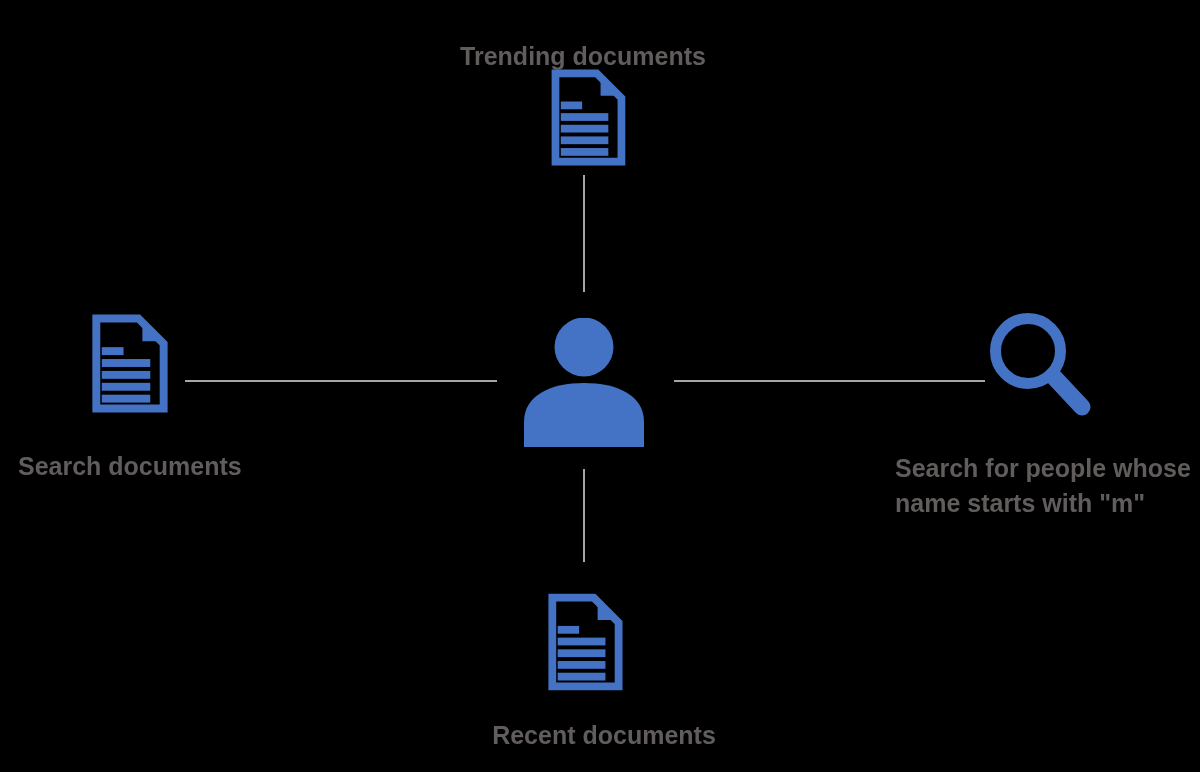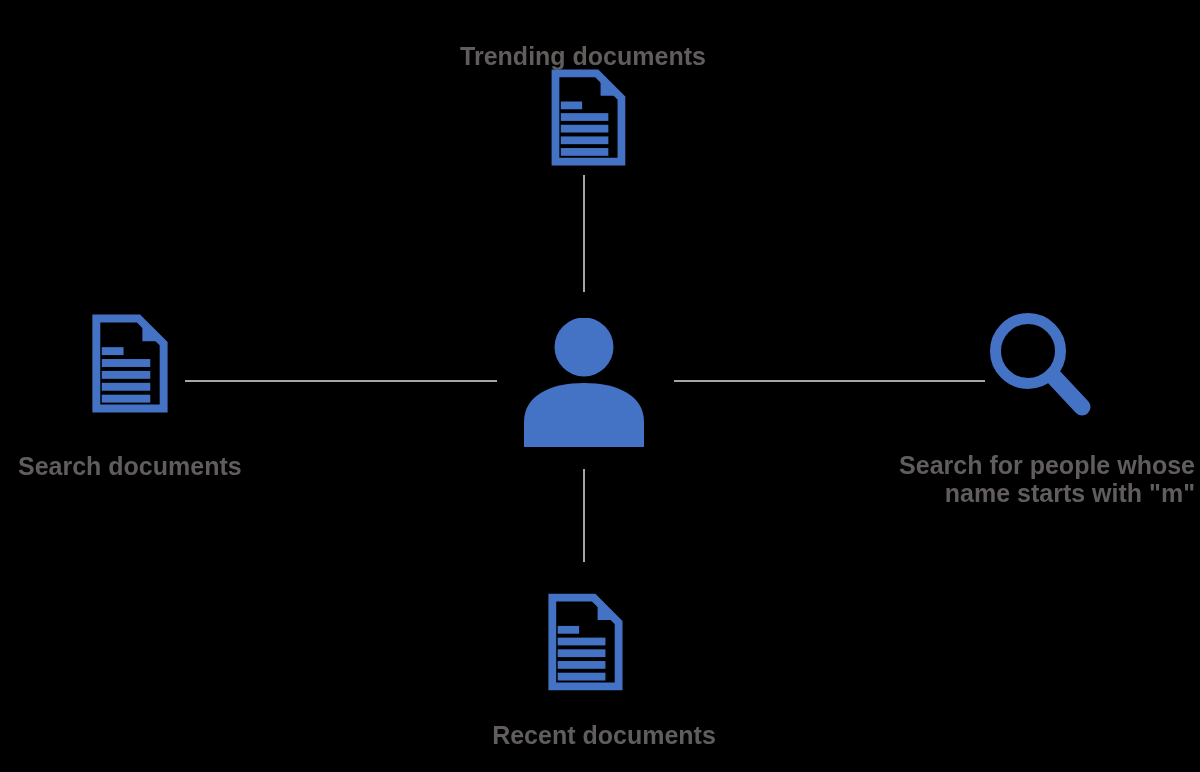--- a/index.html
+++ b/index.html
@@ -24,22 +24,21 @@
     font-weight: 700;
     letter-spacing: 0px;
     white-space: nowrap;
   }
   .label-top    { top: 12px;  left: 583px; transform: translateX(-50%); margin-top: 30px; }
   .label-left   { top: 452px; left: 18px; }
   .label-right  {
     top: 451px; left: 895px;
     white-space: normal;
     width: 300px;
-    line-height: 28px;
-    text-align: right;
+    line-height: 35px;
   }
   .label-bottom { top: 721px; left: 604px; transform: translateX(-50%); }
 
   .icon { position: absolute; color: var(--blue); }
   .icon svg { display: block; width: 100%; height: 100%; }
 
   .icon-doc-top    { left: 548px; top: 69px;  width: 78px;  height: 97px;  }
   .icon-doc-left   { left: 88px;  top: 314px; width: 81px;  height: 99px;  }
   .icon-doc-bottom { left: 545px; top: 592px; width: 78px;  height: 100px; }
   .icon-person     { left: 523px; top: 318px; width: 122px; height: 129px; }

